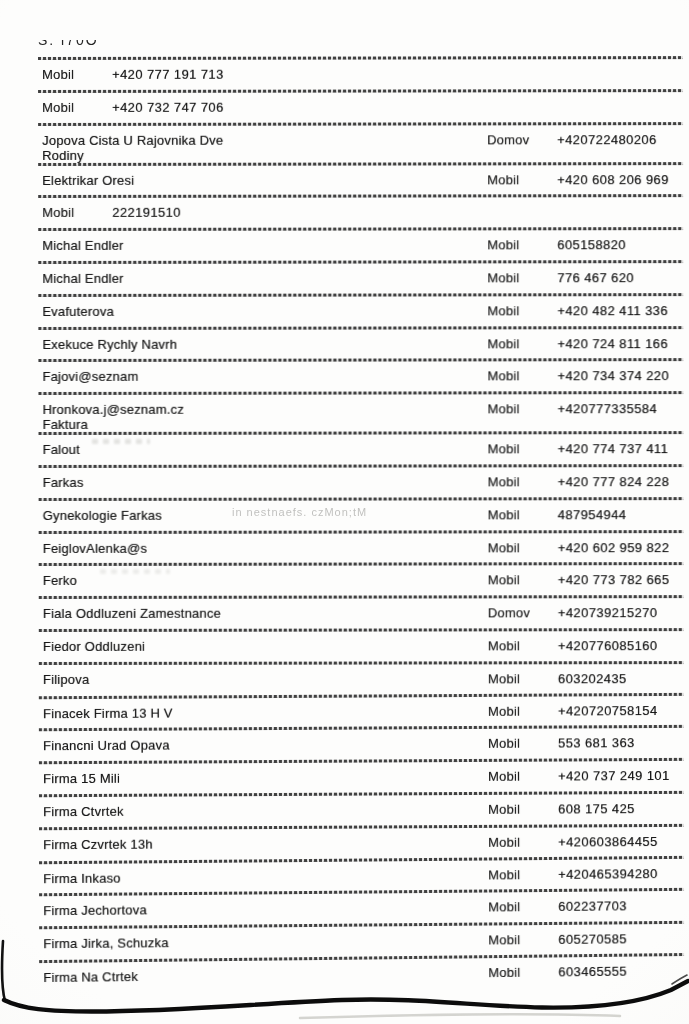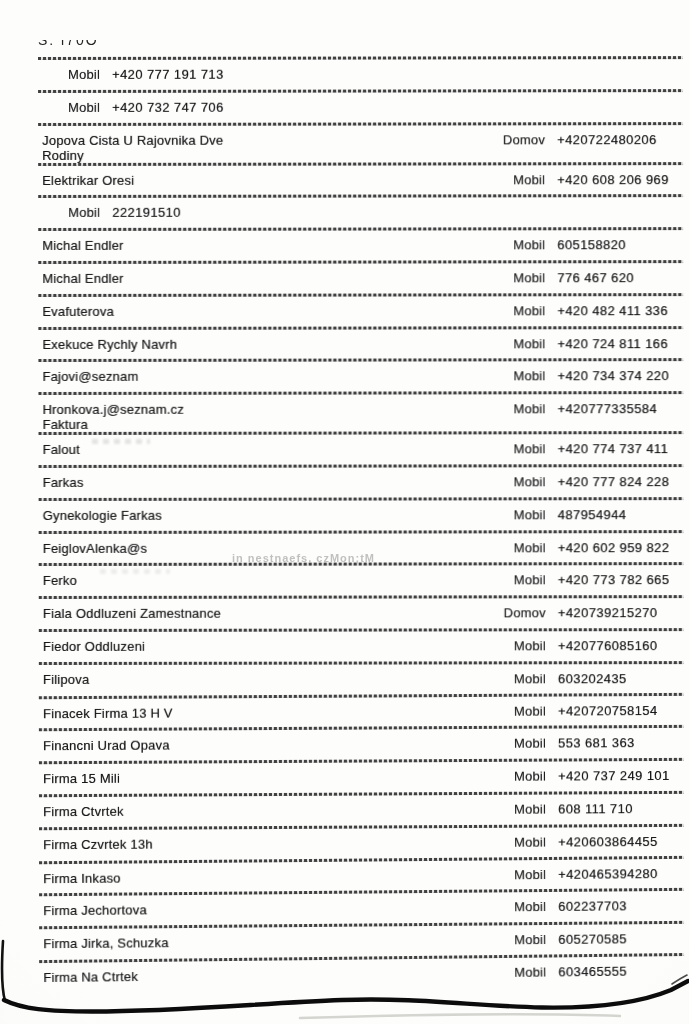--- a/index.html
+++ b/index.html
@@ -43,21 +43,21 @@
     padding:7px 0 0 4px;
   }
   .name{
     flex:1; font-size:13px; line-height:15px;
     letter-spacing:.2px; white-space:pre-line;
     color:#161616; text-shadow:.2px .2px .4px rgba(10,10,10,.5);
     filter:blur(.15px);
   }
   .right{ display:flex; flex:0 0 auto; }
   .label{
-    width:58px; text-align:right; font-size:13px; line-height:15px;
+    width:58px; font-size:13px; line-height:15px;
     color:#1c1c1c; letter-spacing:.2px;
     text-shadow:.2px .2px .4px rgba(10,10,10,.45);
     filter:blur(.15px);
   }
   .number{
     width:128px; margin-left:12px; font-size:13px; line-height:15px;
     letter-spacing:.4px; color:#141414;
     text-shadow:.2px .2px .4px rgba(10,10,10,.5);
     filter:blur(.15px);
   }
@@ -65,21 +65,21 @@
   .list{ transform:rotate(-0.08deg); transform-origin:0 0; }
   .row:nth-child(n+20){ transform:rotate(-0.22deg); }
   .row:nth-child(n+25){ transform:rotate(-0.4deg); }
   .row:nth-child(28){ transform:rotate(-0.55deg); }
   
   .ghost{
     position:absolute; font-size:11px; color:#8f8f8c;
     opacity:.55; filter:blur(.7px); letter-spacing:1px;
     pointer-events:none; white-space:nowrap;
   }
-  .ghost-1{ top:552px; left:232px;font-weight:bold; }
+  .ghost-1{ top:506px; left:232px; }
   .smudge{
     position:absolute; pointer-events:none; opacity:.35; filter:blur(1px);
     background:repeating-linear-gradient(90deg,#b5b5b0 0 6px, transparent 6px 11px);
   }
   .smudge-1{ top:439px; left:92px; width:58px; height:5px; }
   .smudge-2{ top:569px; left:100px; width:70px; height:5px; opacity:.22; }
   
   .page-edge{
     position:absolute; inset:0; width:689px; height:1024px;
     pointer-events:none;
@@ -335,21 +335,21 @@
       </div>
     </div>
   </div>
 
   <div class="row">
     <div class="sep"></div>
     <div class="row-inner">
       <div class="name">Firma Ctvrtek</div>
       <div class="right">
         <span class="label">Mobil</span>
-        <span class="number">608 111 710</span>
+        <span class="number">608 175 425</span>
       </div>
     </div>
   </div>
 
   <div class="row">
     <div class="sep"></div>
     <div class="row-inner">
       <div class="name">Firma Czvrtek 13h</div>
       <div class="right">
         <span class="label">Mobil</span>

